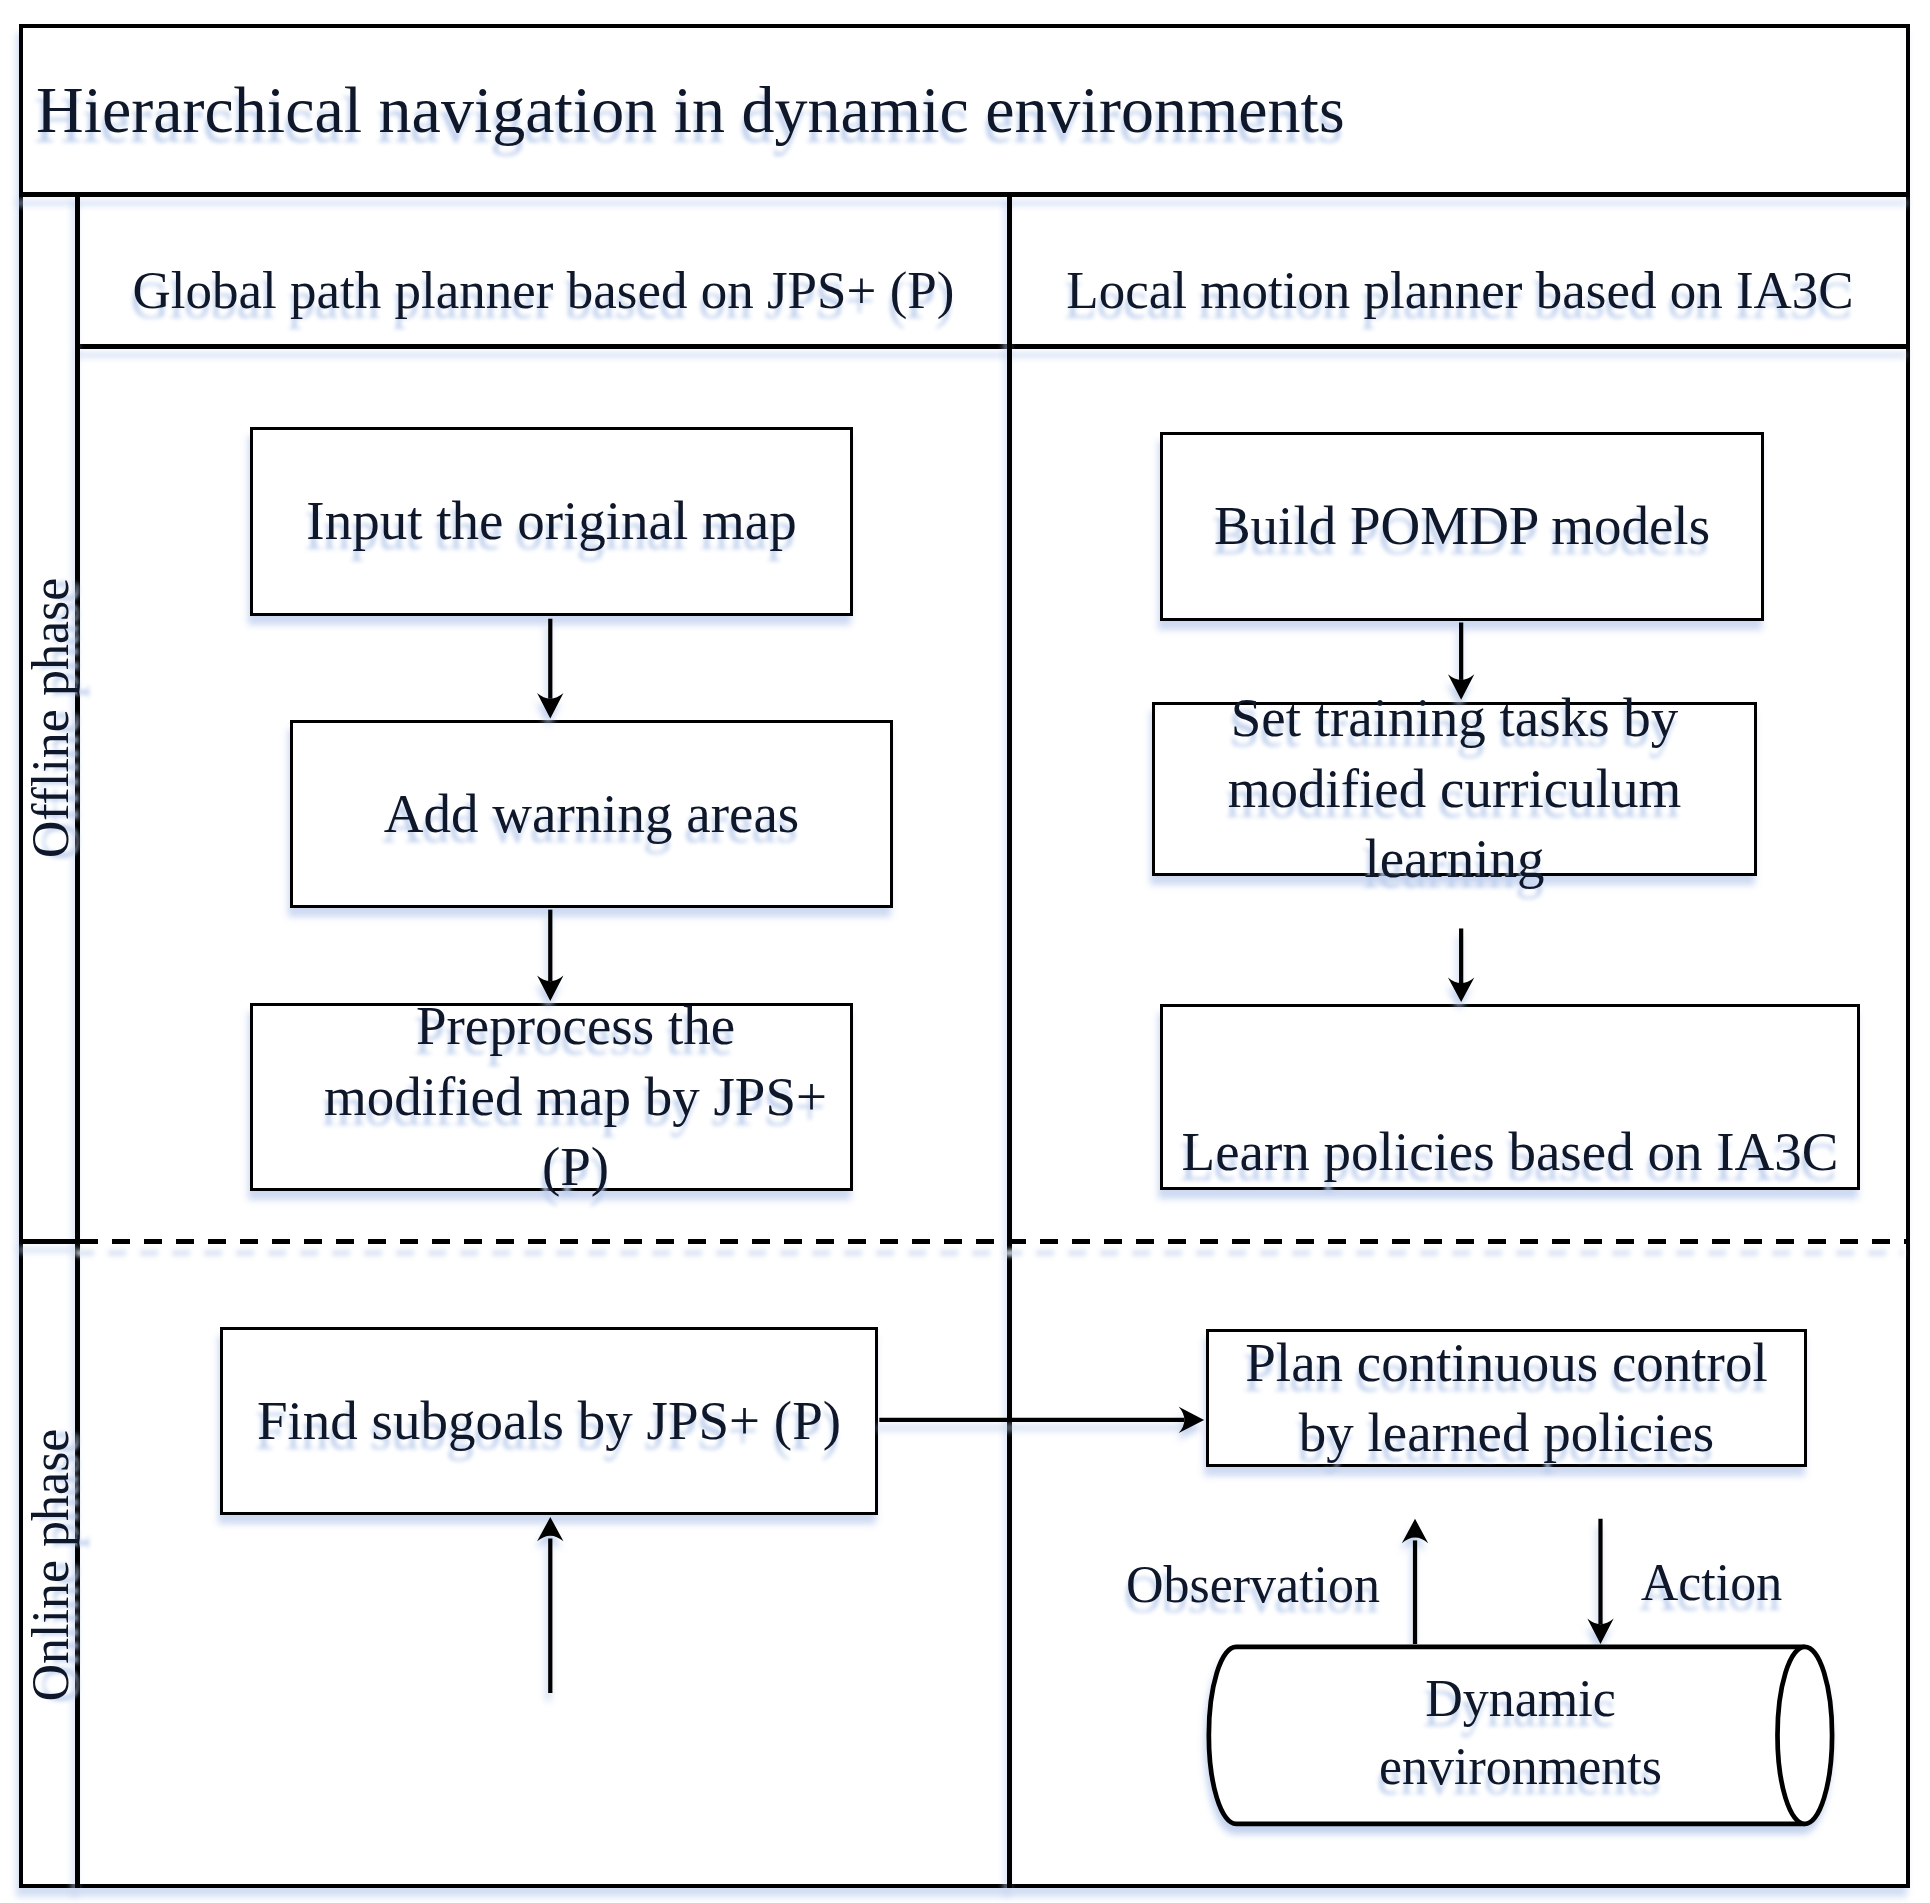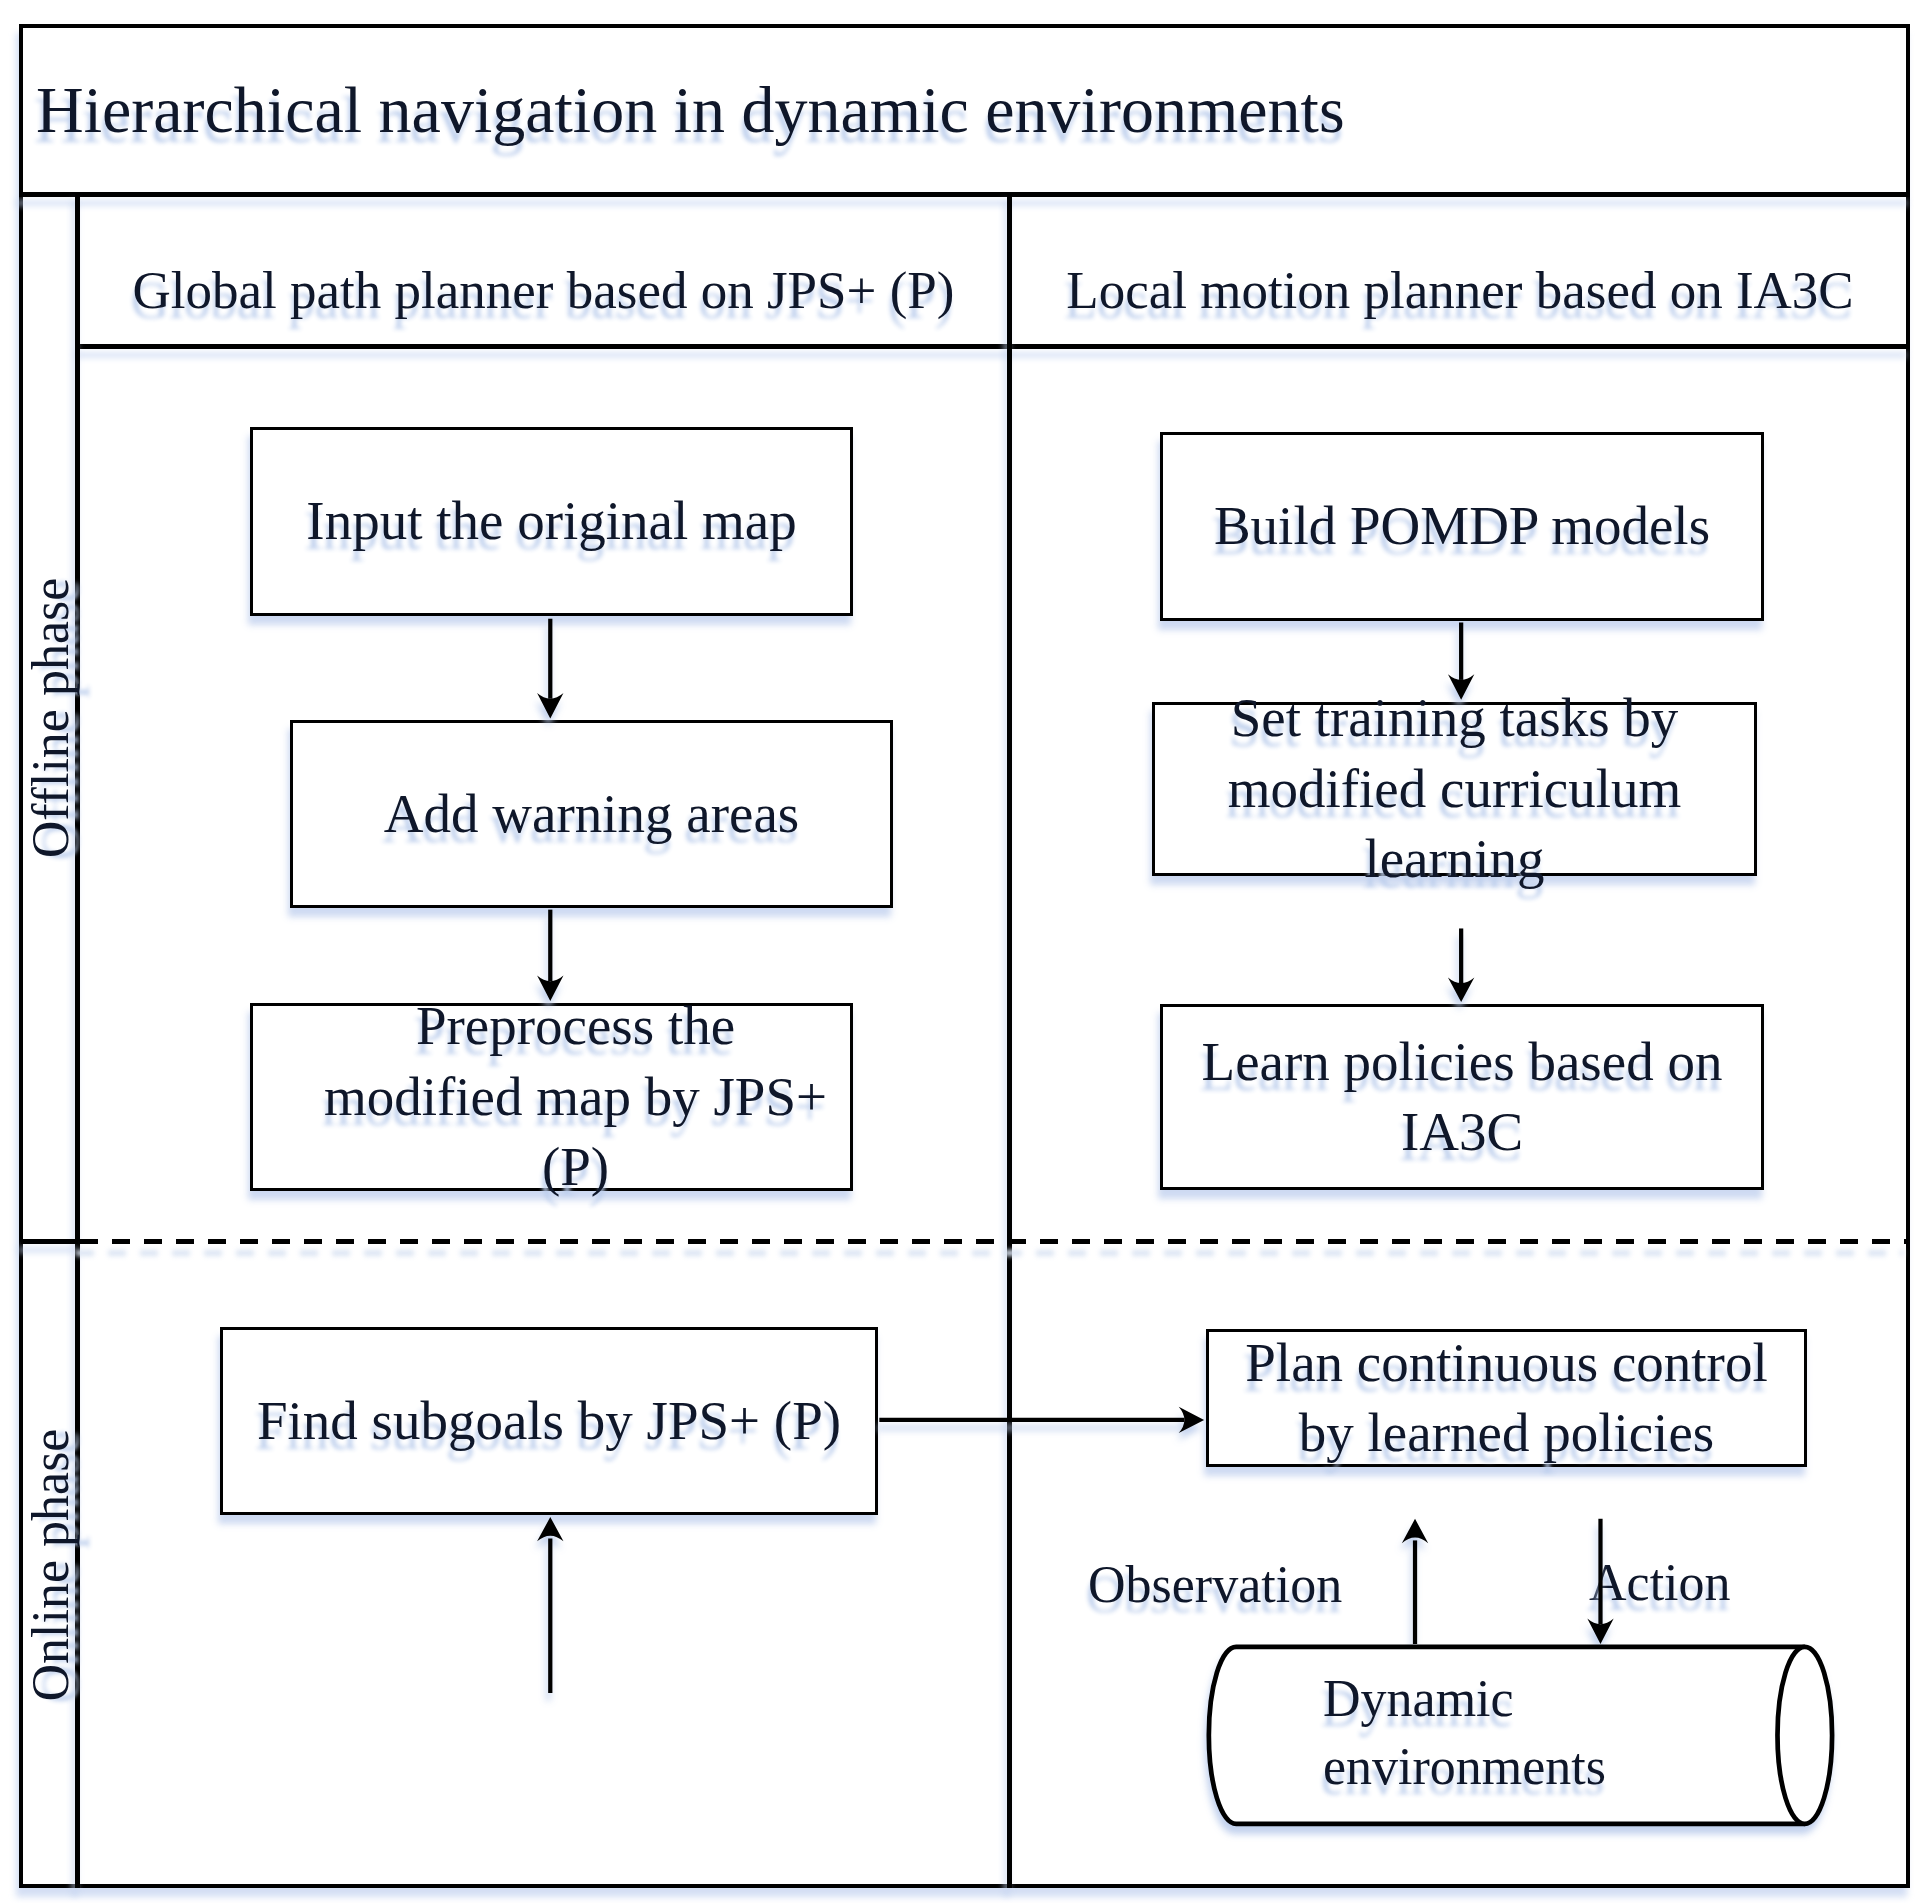--- a/index.html
+++ b/index.html
@@ -33,21 +33,21 @@
   .col-header.left{left:80px;width:927px;}
   .col-header.right{left:1011px;width:898px;}
   .phase-label{position:absolute;left:50px;transform:translate(-50%,-50%) rotate(-90deg);
     font-size:52px;white-space:nowrap;}
   
   .node{position:absolute;border:3.8px solid #000;background:#fff;box-sizing:border-box;
     display:flex;align-items:center;justify-content:center;text-align:center;
     font-size:55px;line-height:1.28;
     box-shadow:-1.9px 9.4px 6.6px rgba(197,212,240,0.85);}
   .node .inner{padding:0 13px;}
-  .free-label{position:absolute;text-align:left;font-size:52px;line-height:1.3;}
+  .free-label{position:absolute;text-align:center;font-size:52px;line-height:1.3;}
   .svg-layer{position:absolute;left:0;top:0;
     filter:drop-shadow(-1.9px 8.5px 3.8px rgba(188,205,236,0.9));}
 </style>
 </head>
 <body>
 
 <div class="figure">
 
   <div class="frame"></div>
   <div class="hline title-divider"></div>
@@ -74,21 +74,21 @@
   <div class="node t" style="left:250px;top:1003px;width:603px;height:188px;padding-left:48px;">
     <div class="inner">Preprocess the modified map by JPS+ (P)</div>
   </div>
 
   <div class="node t" style="left:1160px;top:432px;width:604px;height:189px;">
     <div class="inner">Build POMDP models</div>
   </div>
   <div class="node t" style="left:1152px;top:702px;width:605px;height:174px;">
     <div class="inner">Set training tasks by modified curriculum learning</div>
   </div>
-  <div class="node t" style="left:1160px;top:1004px;width:604px;height:186px;">
+  <div class="node t" style="left:1160px;top:1004px;width:700px;height:186px;align-items:flex-end;">
     <div class="inner">Learn policies based on IA3C</div>
   </div>
 
   <div class="node t" style="left:220px;top:1327px;width:658px;height:188px;">
     <div class="inner">Find subgoals by JPS+ (P)</div>
   </div>
   <div class="node t" style="left:1206px;top:1329px;width:601px;height:138px;">
     <div class="inner">Plan continuous control by learned policies</div>
   </div>
 

